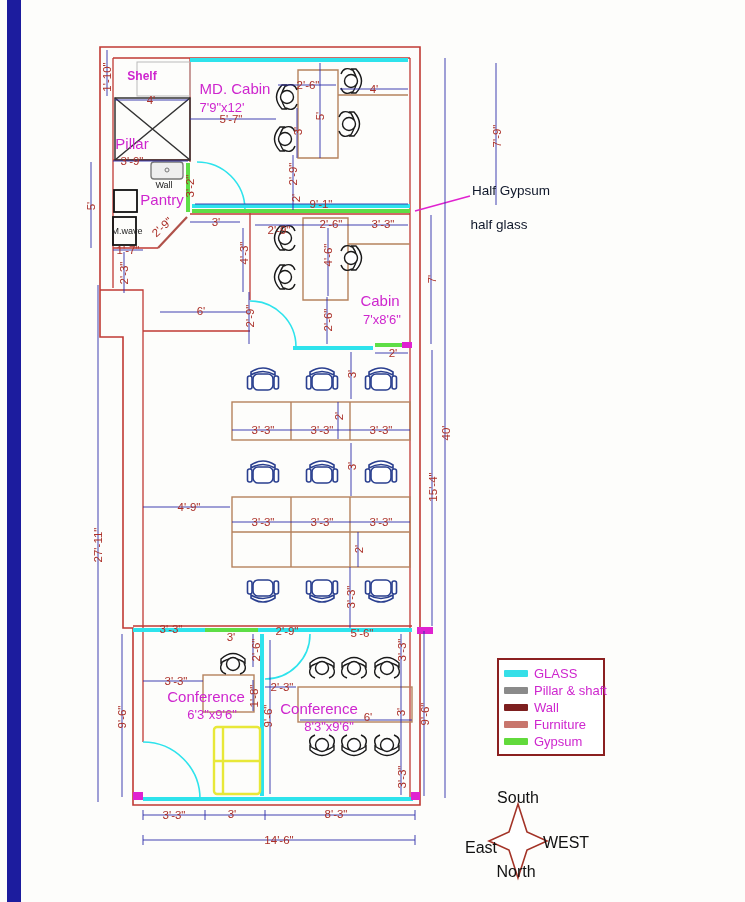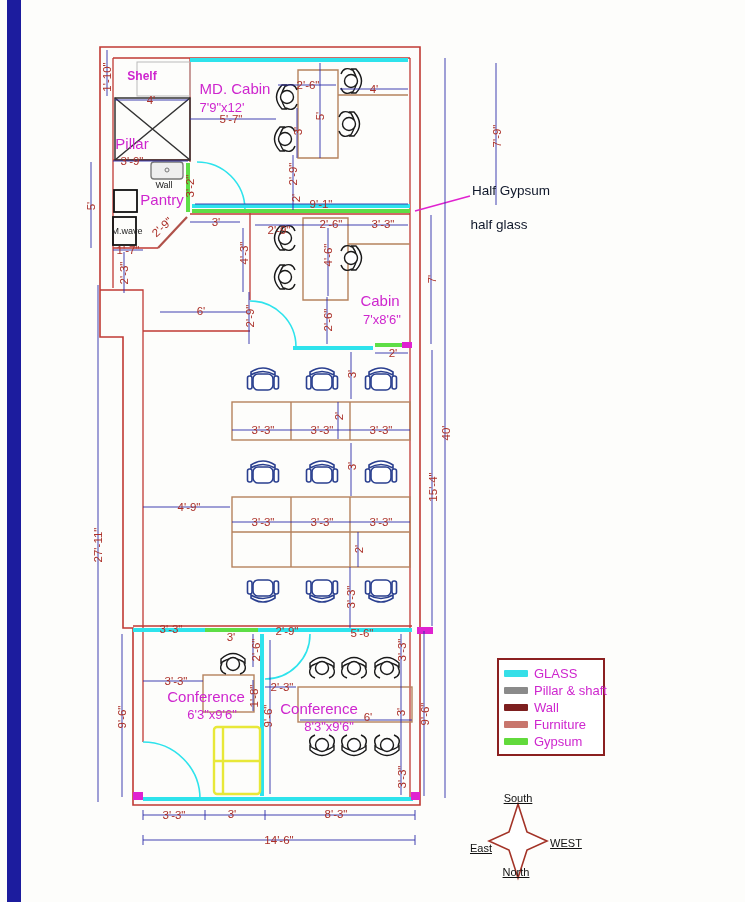--- a/index.html
+++ b/index.html
@@ -13,21 +13,21 @@
   .room{position:absolute;transform:translate(-50%,-50%);color:#ce26ce;font-size:15px;white-space:nowrap;}
   .room-sm{position:absolute;transform:translate(-50%,-50%);color:#ce26ce;font-size:13px;white-space:nowrap;}
   .note{position:absolute;transform:translate(-50%,-50%);color:#0f172a;font-size:13.5px;white-space:nowrap;}
   .tiny-magenta{position:absolute;transform:translate(-50%,-50%);color:#ce26ce;font-size:12px;white-space:nowrap;font-weight:bold;}
   .tiny-black{position:absolute;transform:translate(-50%,-50%);color:#222;font-size:9px;white-space:nowrap;}
   .legend{position:absolute;left:497px;top:658px;width:108px;border:2px solid #8b2020;
           background:#fff;padding:5px 4px 4px 5px;box-sizing:border-box;}
   .legend-row{display:flex;align-items:center;height:17px;}
   .swatch{width:24px;height:7px;margin-right:6px;flex:0 0 auto;border-radius:1px;}
   .legend-label{color:#ce26ce;font-size:13px;white-space:nowrap;}
-  .compass-label{position:absolute;transform:translate(-50%,-50%);color:#111;font-size:11px;white-space:nowrap;text-decoration:underline;}
+  .compass-label{position:absolute;transform:translate(-50%,-50%);color:#111;font-size:16px;white-space:nowrap;}
 </style>
 </head>
 <body>
 
 <div class="canvas">
   <div class="page-bar"></div>
 
   <svg class="plan" width="745" height="902" viewBox="0 0 745 902">
 
     <defs>

